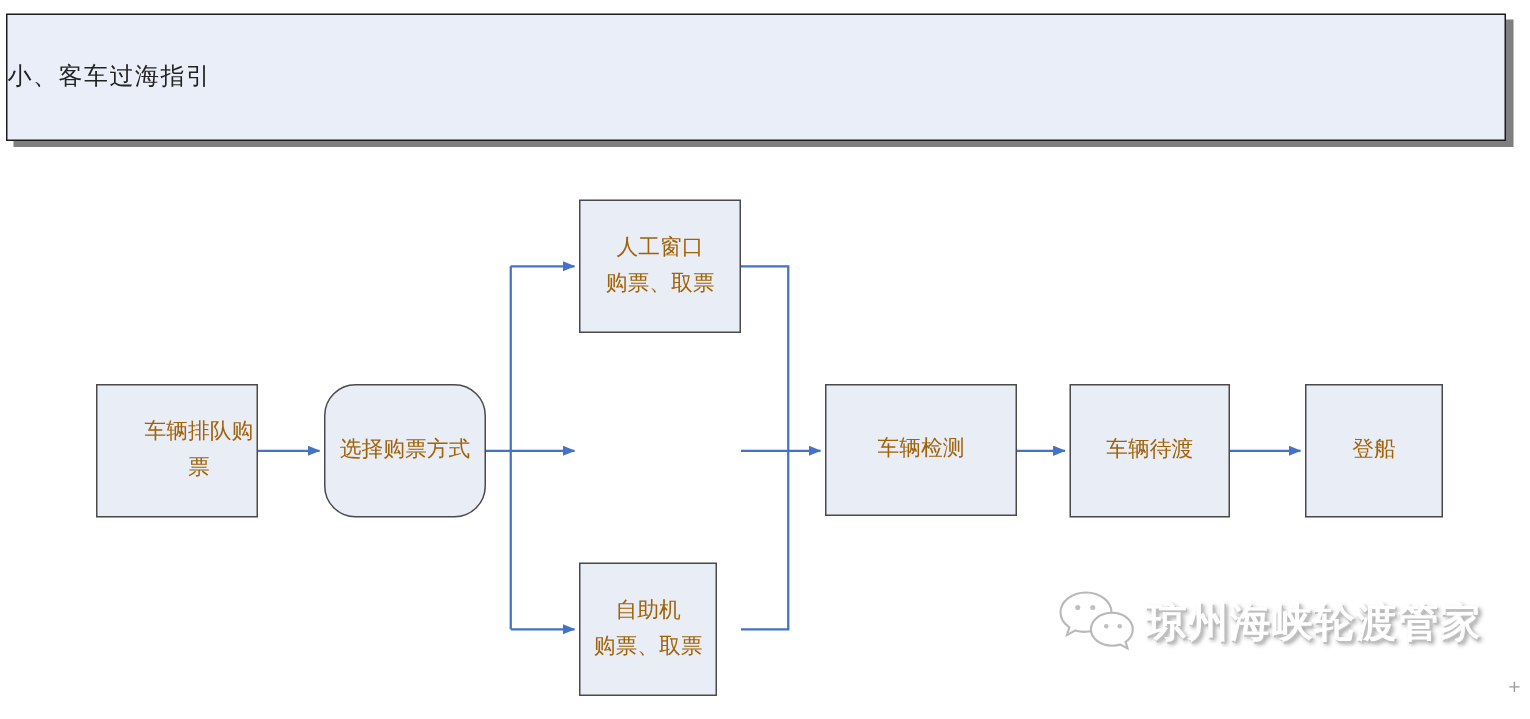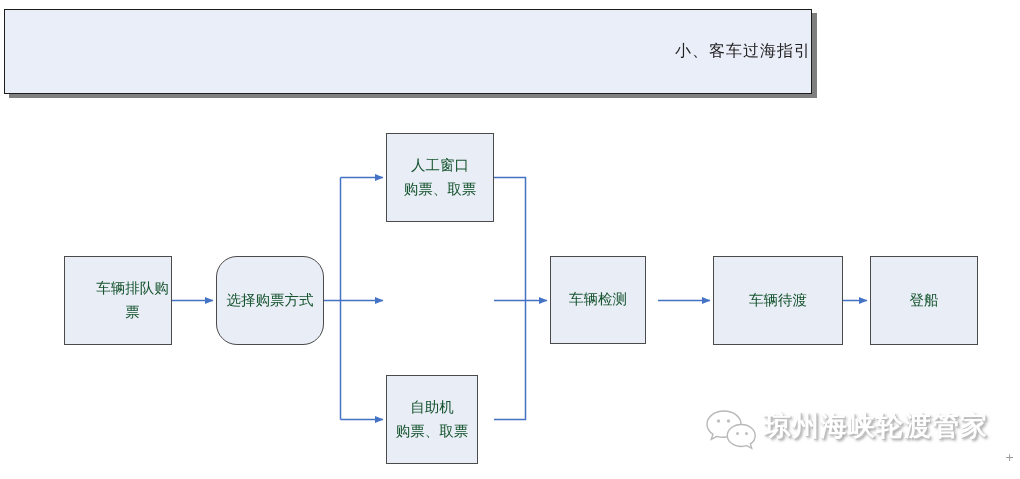--- a/index.html
+++ b/index.html
@@ -5,56 +5,56 @@
   html,body{margin:0;padding:0;background:#fff;}
   #canvas{
     position:relative;
     width:1020px;height:479px;
     background:#ffffff;
     overflow:hidden;
     font-family:"Liberation Serif","DejaVu Serif",serif;
   }
   
   .banner{
-    position:absolute;left:4px;top:9px;width:808px;height:85px;
+    position:absolute;left:4px;top:9px;width:1000px;height:85px;
     background:#eaeef8;
     border:1.5px solid #1c1c1c;
     box-shadow:5px 4px 0 #7f7f7f;
-    display:flex;align-items:center;justify-content:flex-end;
+    display:flex;align-items:center;justify-content:flex-start;
     box-sizing:border-box;
   }
   .banner-title{
     font-size:16px;color:#222;letter-spacing:1px;
   }
   
   .node{
     position:absolute;
     background:#e9edf6;
     border:1.5px solid #4a4a4a;
     box-sizing:border-box;
     display:flex;align-items:center;justify-content:center;
     text-align:center;
-    font-size:14.5px;color:#14532d;
+    font-size:14.5px;color:#a16207;
     white-space:pre-line;
     line-height:1.65;
   }
   #node-queue          {left:64px; top:256px;width:108px;height:89px;padding-left:29px;}
   #node-choose         {left:216px;top:256px;width:108px;height:89px;border-radius:21px;}
   #node-manual-window  {left:386px;top:133px;width:108px;height:89px;}
   #node-wechat         {left:386px;top:256px;width:108px;height:90px;}
   #node-self-service   {left:386px;top:375px;width:92px;height:89px;}
-  #node-inspection     {left:550px;top:256px;width:96px;height:88px;}
-  #node-waiting        {left:713px;top:256px;width:130px;height:89px;text-align:right;}
-  #node-boarding       {left:870px;top:256px;width:108px;height:89px;}
+  #node-inspection     {left:550px;top:256px;width:128px;height:88px;}
+  #node-waiting        {left:713px;top:256px;width:107px;height:89px;text-align:right;}
+  #node-boarding       {left:870px;top:256px;width:92px;height:89px;}
   
   #connectors{position:absolute;left:0;top:0;width:1020px;height:479px;}
   
   .watermark{
-    position:absolute;right:32px;top:408px;
-    display:flex;align-items:flex-start;gap:6px;
+    position:absolute;right:32px;top:392px;
+    display:flex;align-items:center;gap:6px;
     pointer-events:none;
   }
   .watermark-text{
     font-family:"Liberation Sans","DejaVu Sans",sans-serif;
     font-weight:bold;
     font-size:27px;
     letter-spacing:1px;
     color:#ffffff;
     text-shadow:1px 1px 0 #bfbfbf, 2px 2px 3px #9c9c9c;
     white-space:nowrap;

